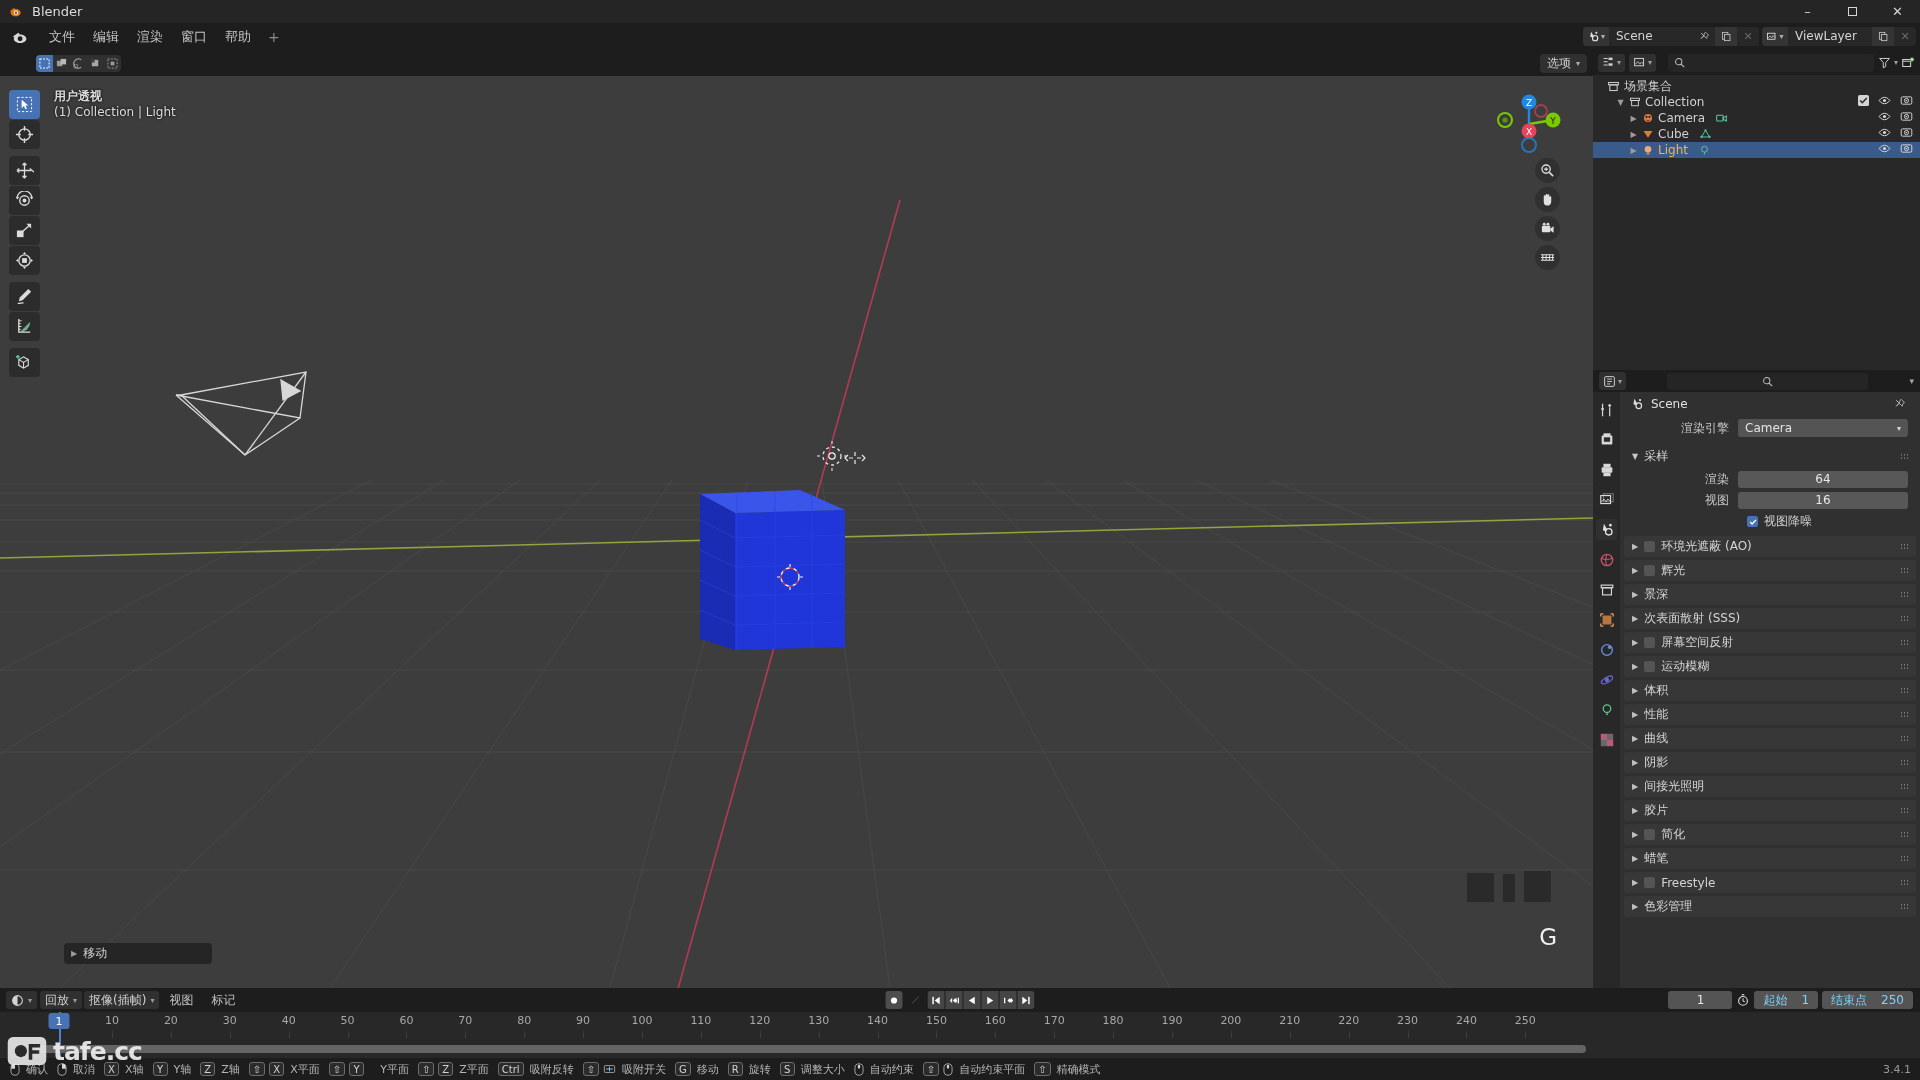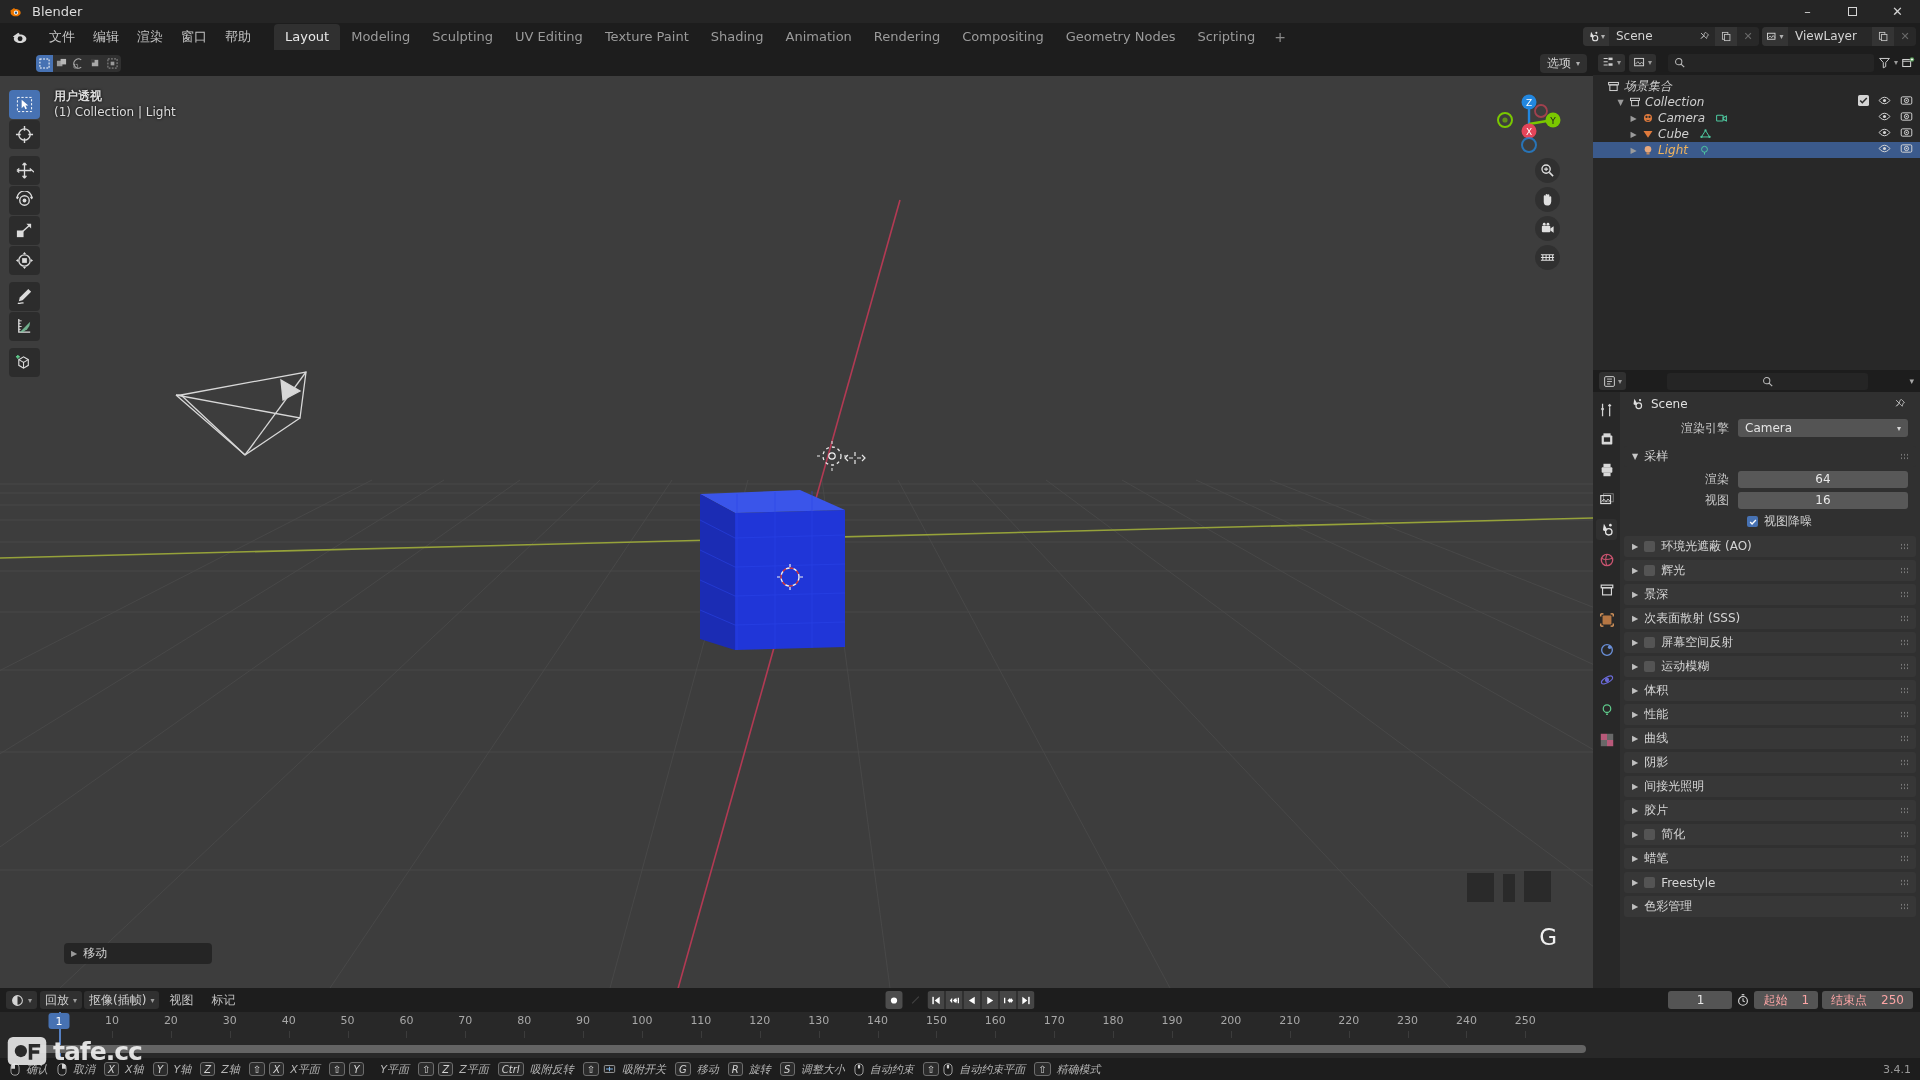--- a/index.html
+++ b/index.html
@@ -98,21 +98,21 @@
   .outliner {
     position:absolute; left:1593px; top:50px; width:327px; height:320px; background:#282828;
   }
   .olHeader { height:25px; background:#1d1d1d; display:flex; align-items:center; padding:0 5px; gap:4px; }
   .olDrop { display:flex; align-items:center; gap:2px; background:#303030; border-radius:3px;
             height:18px; padding:0 4px; }
   .olSearch { flex:1; height:18px; background:#1d1d1d00; display:flex; align-items:center; gap:5px;
               padding-left:8px; }
   .olSearchBox { flex:1; height:18px; background:#252525; border-radius:3px; display:flex; align-items:center;
                  padding:0 6px; gap:5px; }
-  .olRows { padding-top:3px;font-style:italic; }
+  .olRows { padding-top:3px; }
   .olRow { height:16px; display:flex; align-items:center; position:relative; padding-left:8px; font-size:12px; }
   .olRow.selected { background:#3b5a8c; }
   .olRow .tri { width:13px; text-align:center; color:#9b9b9b; font-size:8px; }
   .olRow .nm { margin-left:4px; color:#d0d0d0; }
   .olRow.selected .nm { color:#f0b35b; }
   .olRow .rights { position:absolute; right:7px; display:flex; gap:9px; align-items:center; }
 
   
   .props {
     position:absolute; left:1593px; top:370px; width:327px; height:618px; background:#303030;
@@ -151,37 +151,37 @@
   .tlDrop { display:flex; align-items:center; gap:4px; background:#303030; border-radius:3px; height:18px;
             padding:0 5px; font-size:12px; color:#cfcfcf; }
   .tlMenu { padding:0 8px; font-size:12px; color:#c3c3c3; }
   .tlCenter { position:absolute; left:50%; transform:translateX(-50%); display:flex; align-items:center; gap:4px; }
   .tlBtn { width:17px; height:18px; background:#454545; display:flex; align-items:center; justify-content:center; }
   .tlGroup { display:flex; border-radius:3px; overflow:hidden; gap:1px; }
   .tlRight { position:absolute; right:7px; display:flex; align-items:center; gap:4px; }
   .tlNum { height:18px; background:#545454; border-radius:3px; display:flex; align-items:center;
            justify-content:center; font-size:12px; color:#e8e8e8; padding:0 10px; min-width:64px;}
   .tlLabeled { height:18px; background:#545454; border-radius:3px; display:flex; align-items:center;
-               gap:14px; font-size:12px; color:#fca5a5; padding:0 9px; }
+               gap:14px; font-size:12px; color:#7dd3fc; padding:0 9px; }
   .tlRuler { position:relative; height:46px; }
   .tick { position:absolute; top:2px; font-size:11px; color:#a8a8a8; transform:translateX(-50%); }
   .tickline { position:absolute; top:19px; width:1px; height:7px; background:#3c3c3c; }
   .playhead { position:absolute; top:0; width:2px; height:46px; background:#5680c2; }
   .phLabel { position:absolute; top:1px; height:16px; background:#4772b3; border-radius:3px; color:#fff;
              font-size:11px; display:flex; align-items:center; justify-content:center; padding:0 7px;
              transform:translateX(-50%); }
   .scrollbar { position:absolute; left:36px; bottom:5px; height:8px; background:#646464; border-radius:4px; }
 
   
   .statusbar { position:absolute; left:0; top:1058px; width:1920px; height:22px; background:#1d1d1d;
                display:flex; align-items:center; padding-left:10px; gap:3px; font-size:11px; color:#b4b4b4; }
   .kbd { display:inline-flex; align-items:center; justify-content:center; min-width:15px; height:14px;
          border:1px solid #6d6d6d; border-radius:3px; font-size:10px; color:#d4d4d4; padding:0 3px;
          background:#2b2b2b; }
-  .sItem { display:flex; align-items:center; gap:4px; margin-right:9px; white-space:nowrap;font-style:italic; }
+  .sItem { display:flex; align-items:center; gap:4px; margin-right:9px; white-space:nowrap; }
   .sVer { position:absolute; right:9px; font-size:11px; color:#9a9a9a; }
 
   
   .tafe { position:absolute; left:6px; top:1030px; display:flex; align-items:center; gap:5px;
           z-index:40; opacity:.9; pointer-events:none; }
   .tafe .tx { font-size:25px; font-weight:bold; color:#f2f2f2; letter-spacing:-1px; }
 </style>
 </head>
 <body>
 
@@ -213,33 +213,20 @@
         <circle cx="11" cy="12" r="2.7" fill="#1d1d1d"></circle>
         <path d="M3 9.4L9 5.2l1.8 1.8-6 3.6z" fill="#d8d8d8"></path>
       </svg>
     </div>
     <div id="menu-items" style="display:flex;">
         <div class="menuitem">文件</div>
         <div class="menuitem">编辑</div>
         <div class="menuitem">渲染</div>
         <div class="menuitem">窗口</div>
         <div class="menuitem">帮助</div>
-      </div>
-    <div class="wsTabs" id="ws-tabs">
-        <div class="wsTab active">Layout</div>
-        <div class="wsTab">Modeling</div>
-        <div class="wsTab">Sculpting</div>
-        <div class="wsTab">UV Editing</div>
-        <div class="wsTab">Texture Paint</div>
-        <div class="wsTab">Shading</div>
-        <div class="wsTab">Animation</div>
-        <div class="wsTab">Rendering</div>
-        <div class="wsTab">Compositing</div>
-        <div class="wsTab">Geometry Nodes</div>
-        <div class="wsTab">Scripting</div>
       </div>
     <div class="wsAdd">+</div>
   </div>
 
   <div class="topRight">
     <div class="idblock">
       <div class="idicon">
         <svg width="13" height="13" viewBox="0 0 16 16">
           <path d="M5 2 L8.5 8 Q5.5 10 4 8 Z" fill="#e0e0e0"></path>
           <circle cx="10" cy="10" r="3.2" fill="none" stroke="#e0e0e0" stroke-width="1.4"></circle>

